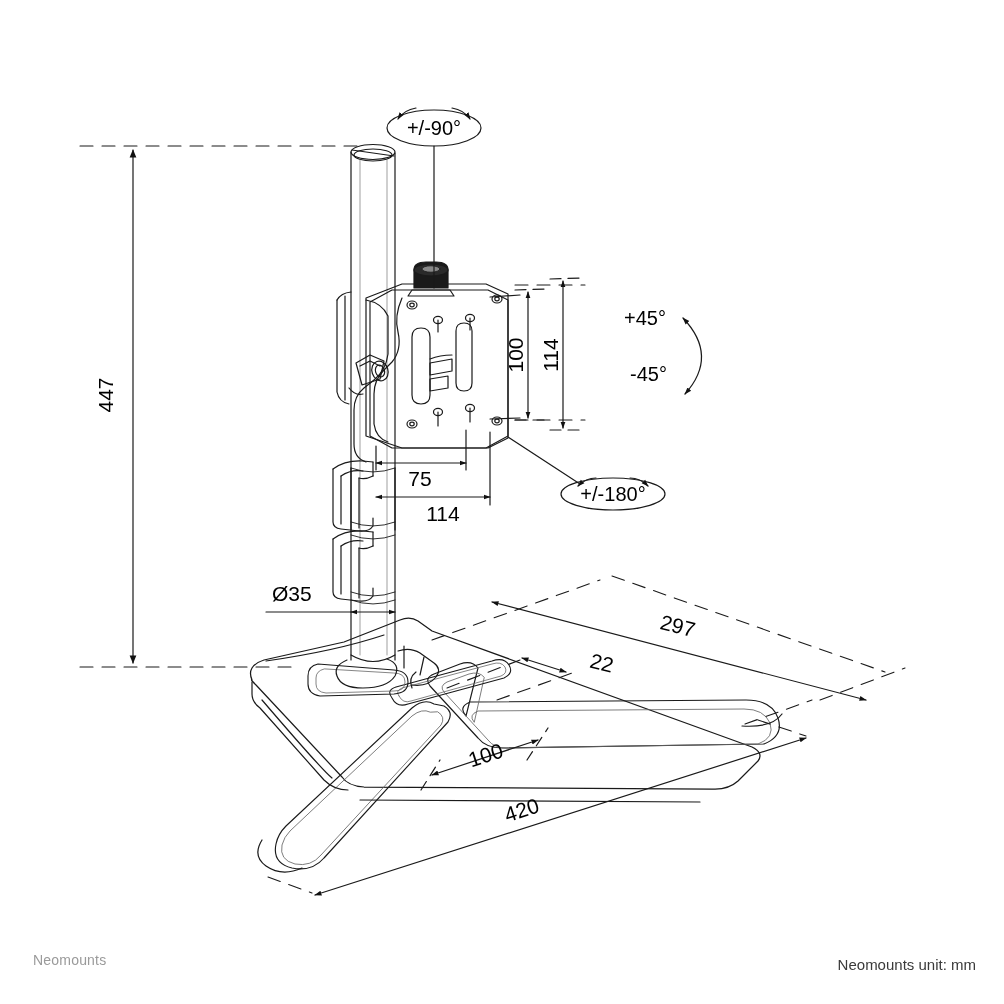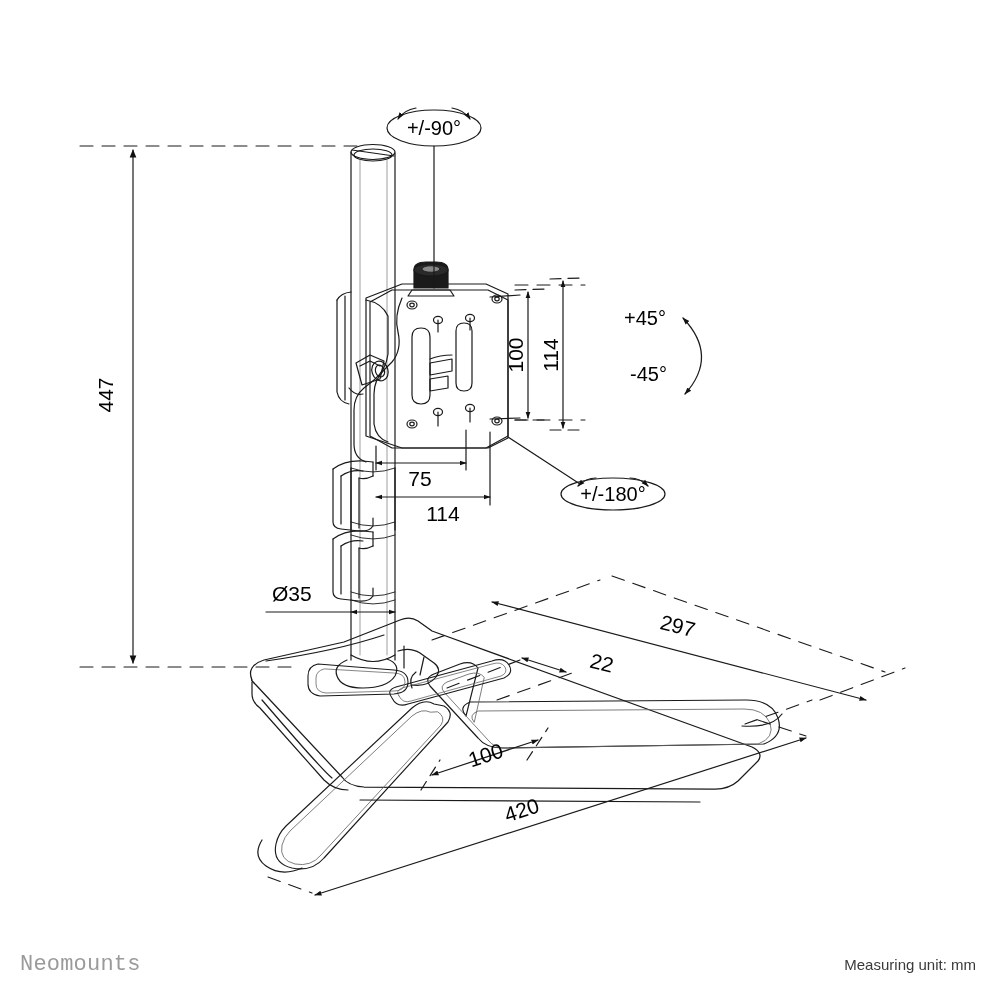--- a/index.html
+++ b/index.html
@@ -8,23 +8,23 @@
     width:1004px;height:1004px;
     position:relative;overflow:hidden;
   }
   #stage{position:absolute;left:0;top:0;width:1004px;height:1004px;background:#fff;}
   svg.draw{position:absolute;left:0;top:0;width:1004px;height:1004px;}
 
   .footer{
     position:absolute;left:0;bottom:0;width:1004px;height:70px;
   }
   .brand{
-    position:absolute;left:20px;top:18px;
-    font-size:22px;color:#9a9a9a;letter-spacing:.2px;
-    font-family:Liberation Mono, monospace;
+    position:absolute;left:33px;top:18px;
+    font-size:14px;color:#9a9a9a;letter-spacing:.2px;
+    font-family:Liberation Sans, sans-serif;
   }
   .unit{
     position:absolute;right:28px;top:22px;
     font-size:15px;color:#3a3a3a;
     font-family:"Liberation Sans", sans-serif;
   }
   
   .dimtxt{font-family:"Liberation Sans", sans-serif;font-size:21px;fill:#000;}
   .angtxt{font-family:"Liberation Sans", sans-serif;font-size:20px;fill:#000;}
 </style>
@@ -365,16 +365,16 @@
 
     <text class="angtxt" x="613" y="501" text-anchor="middle">+/-180°</text>
 
     <text class="angtxt" x="624" y="325">+45°</text>
 
     <text class="angtxt" x="630" y="381">-45°</text>
   </svg>
 
   <div class="footer">
     <div class="brand">Neomounts</div>
-    <div class="unit">Measuring unit: mm</div>
+    <div class="unit">Neomounts unit: mm</div>
   </div>
 
 </div>
 
 </body></html>

